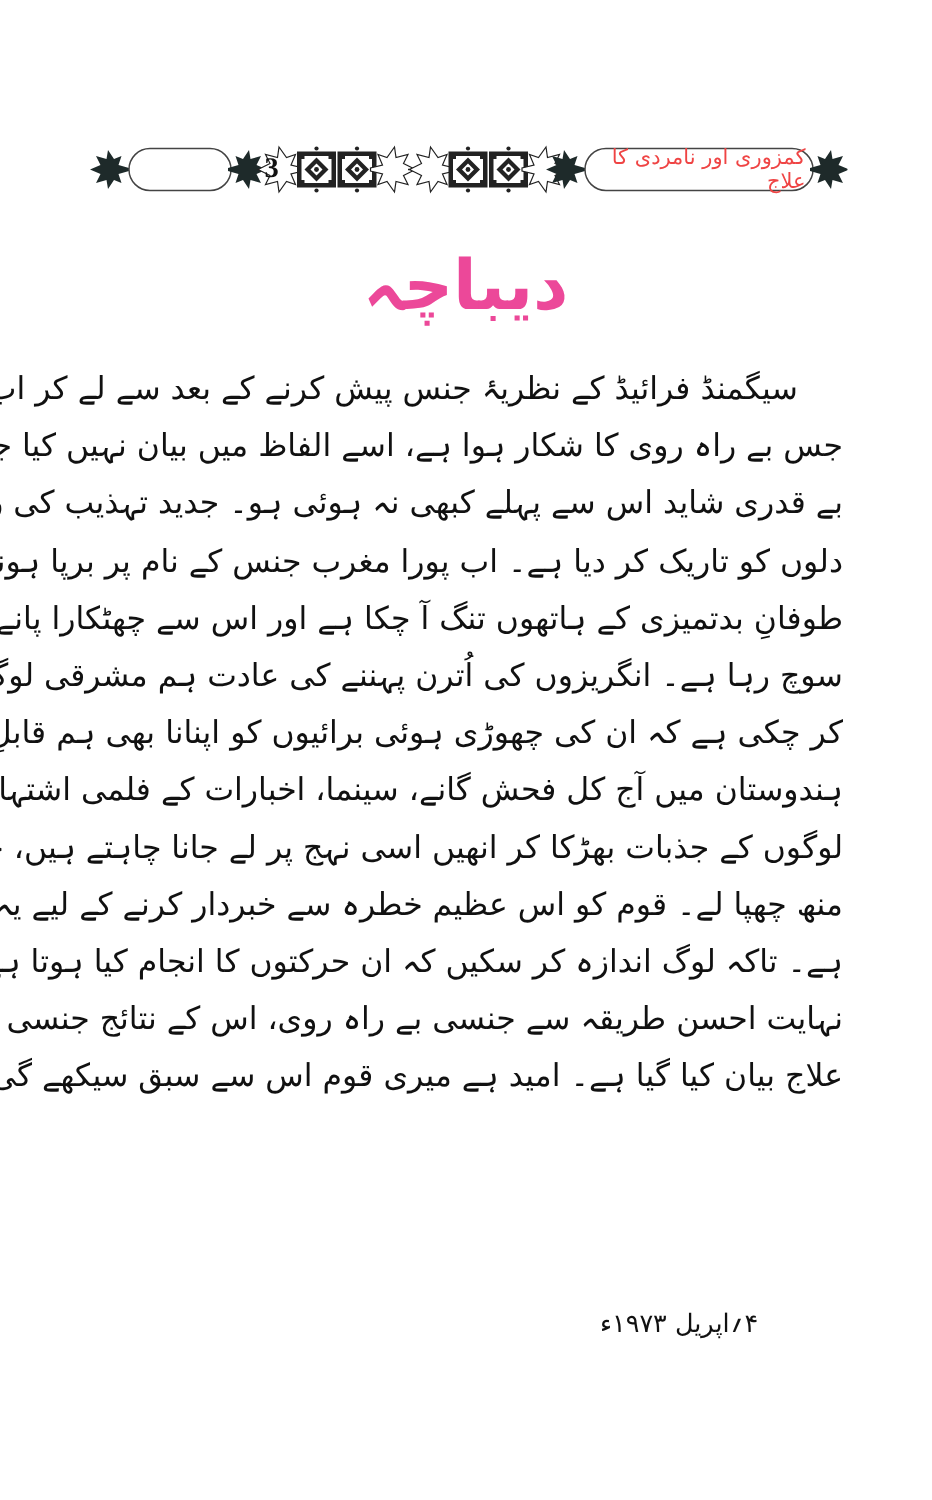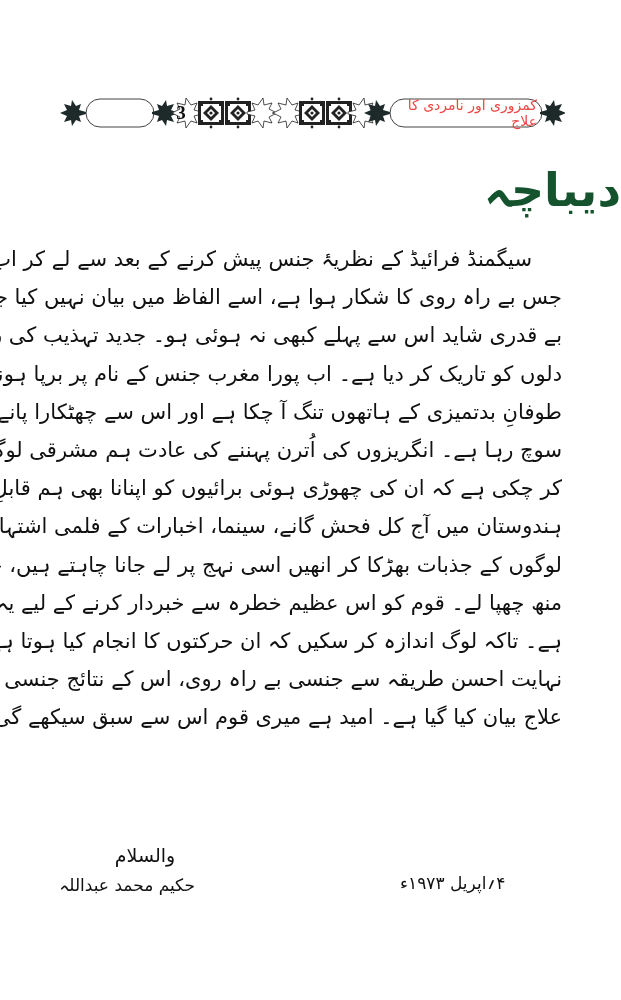--- a/index.html
+++ b/index.html
@@ -10,23 +10,23 @@
   .header { position: absolute; left: 60px; top: 93px; width: 505px; height: 40px; }
   .header svg { position: absolute; left: 0; top: 0; }
   .page-num { position: absolute; left: 86px; top: 0; width: 70px; height: 40px;
               display: flex; align-items: center; justify-content: center;
               font-family: "Liberation Serif", serif; font-weight: bold; font-size: 19px; color: #111; }
   .running-title { position: absolute; left: 337px; top: 0; width: 140px; height: 40px;
                    display: flex; align-items: center; justify-content: center;
                    direction: rtl; font-family: "DejaVu Sans", sans-serif; font-size: 14px; color: #ef4444; }
 
   
-  .chapter-title { position: absolute; left: 0; right: 0; top: 163px; 
+  .chapter-title { position: absolute; left: 0; right: 0; top: 163px; text-align: center;
                    direction: rtl; font-family: "DejaVu Sans", sans-serif; font-size: 46px;
-                   font-weight: bold; color: #14532d; }
+                   font-weight: bold; color: #ec4899; }
 
   
   .body-text { position: absolute; left: 60px; top: 240px; width: 502px; direction: rtl; }
   .line { height: 38.2px; line-height: 38.2px; font-size: 21px; white-space: nowrap;
           text-align: justify; text-align-last: justify; font-family: "DejaVu Sans", sans-serif; }
   .line.first { padding-right: 30px; }
   .line.last { text-align-last: right; }
 
   
   .closing { position: absolute; left: 95px; top: 840px; width: 100px; text-align: center; direction: rtl; }
@@ -104,16 +104,14 @@
   <div class="line">کر چکی ہے کہ ان کی چھوڑی ہوئی برائیوں کو اپنانا بھی ہم قابلِ فخر سمجھتے ہیں۔</div>
   <div class="line">ہندوستان میں آج کل فحش گانے، سینما، اخبارات کے فلمی اشتہارات، عشقیہ ناول</div>
   <div class="line">لوگوں کے جذبات بھڑکا کر انھیں اسی نہج پر لے جانا چاہتے ہیں، جہاں شرافت اپنا</div>
   <div class="line">منھ چھپا لے۔ قوم کو اس عظیم خطرہ سے خبردار کرنے کے لیے یہ کتاب لکھی جا رہی</div>
   <div class="line">ہے۔ تاکہ لوگ اندازہ کر سکیں کہ ان حرکتوں کا انجام کیا ہوتا ہے۔ اس کتاب میں</div>
   <div class="line">نہایت احسن طریقہ سے جنسی بے راہ روی، اس کے نتائج جنسی کمزوری اور اس کا</div>
   <div class="line">علاج بیان کیا گیا ہے۔ امید ہے میری قوم اس سے سبق سیکھے گی اور مغرب کی روشنی</div>
 </div>
 
 <div class="closing">
-  <div class="salutation">والسلام</div>
-  <div class="author">حکیم محمد عبداللہ</div>
 </div>
 <div class="date">۴؍اپریل ۱۹۷۳ء</div>
 
 </body></html>

